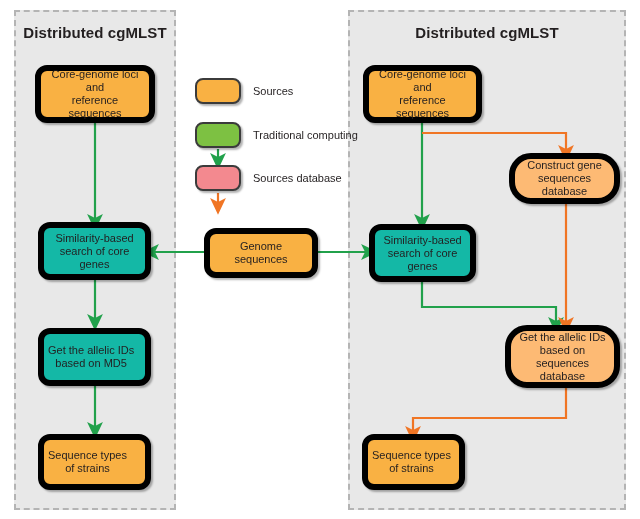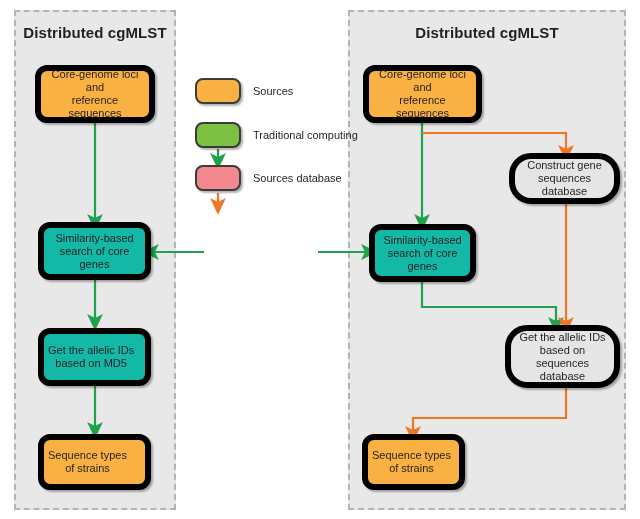--- a/index.html
+++ b/index.html
@@ -48,21 +48,21 @@
     text-align: center;
     font-size: 11px;
     line-height: 13px;
     color: #231f20;
     padding: 2px 4px;
     box-shadow: 2px 2px 2px rgba(0,0,0,0.30);
     z-index: 4;
   }
   .orange { background: #f9b143; }
   .green  { background: #14b8a6; }
-  .pink   { background: #e5e5e5; border-radius: 22px; }
+  .pink   { background: #fdba74; border-radius: 22px; }
 
   
   .legend-swatch {
     position: absolute;
     width: 46px;
     height: 26px;
     box-sizing: border-box;
     border: 2px solid #3b3b3b;
     border-radius: 8px;
     box-shadow: 2px 2px 2px rgba(0,0,0,0.30);
@@ -147,20 +147,23 @@
   </div>
 
   <div class="node green" style="left:38px; top:328px; width:113px; height:58px;">
     <span>Get the allelic IDs<br>based on MD5</span>
   </div>
 
   <div class="node orange" style="left:38px; top:434px; width:113px; height:56px;">
     <span>Sequence types<br>of strains</span>
   </div>
 
+  <div class="node orange" style="left:204px; top:228px; width:114px; height:50px;">
+    <span>Genome sequences</span>
+  </div>
 
   <div class="node orange" style="left:363px; top:65px; width:119px; height:58px;">
     <span>Core-genome loci<br>and<br>reference sequences</span>
   </div>
 
   <div class="node pink" style="left:509px; top:153px; width:111px; height:51px;">
     <span>Construct gene<br>sequences database</span>
   </div>
 
   <div class="node green" style="left:369px; top:224px; width:107px; height:58px;">

